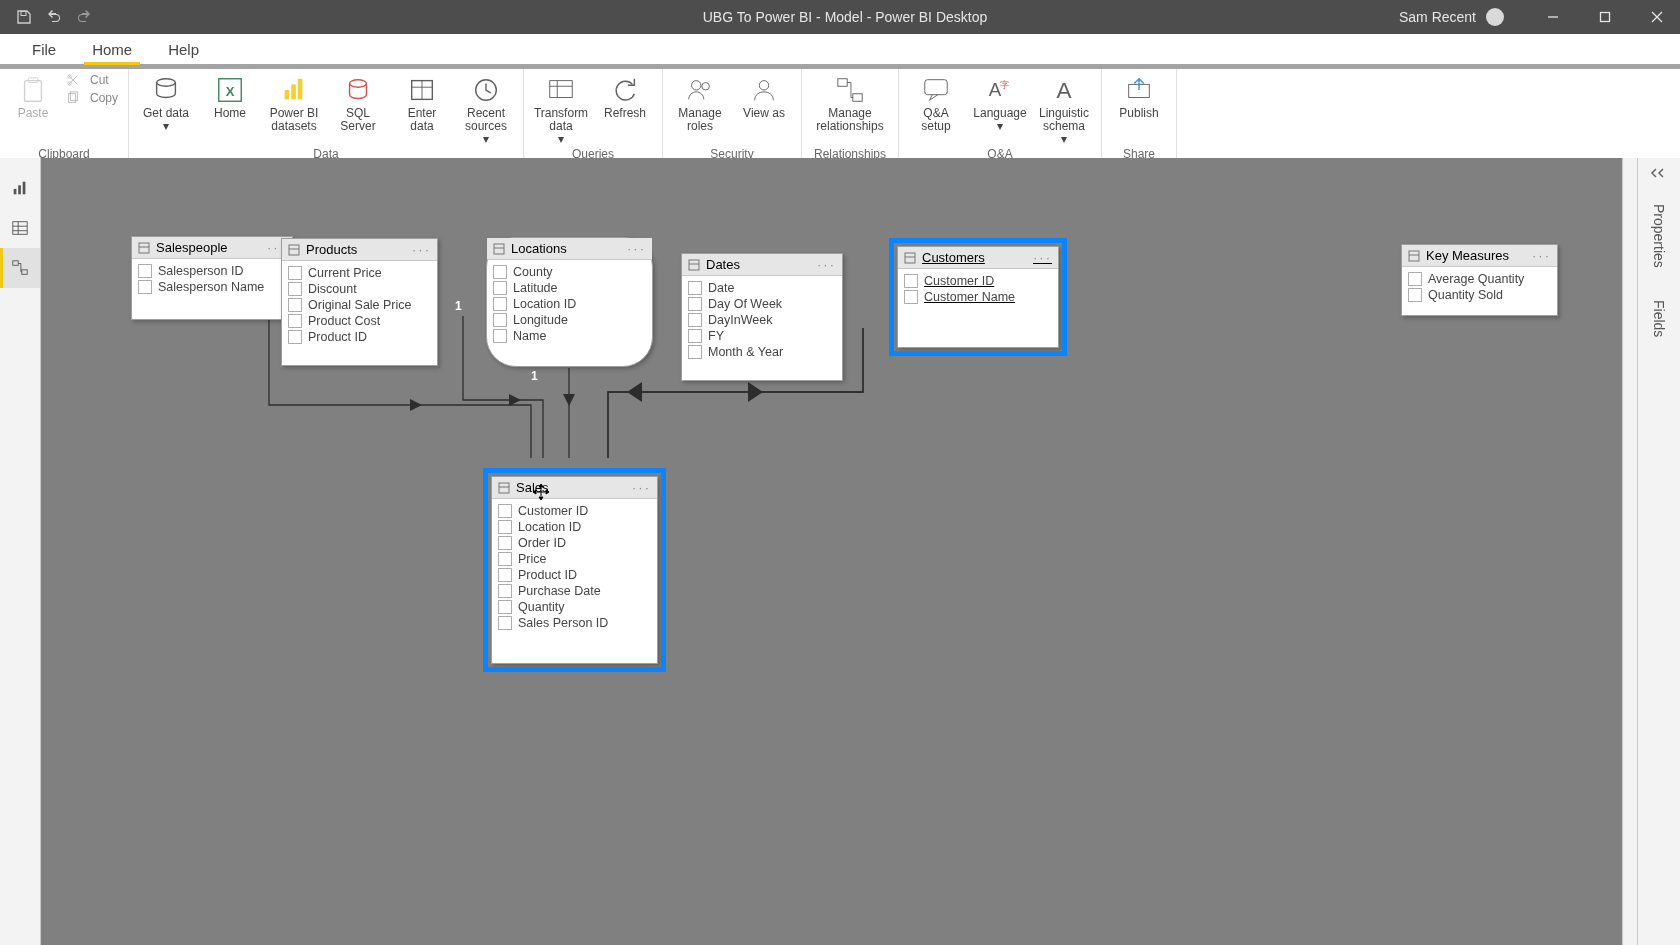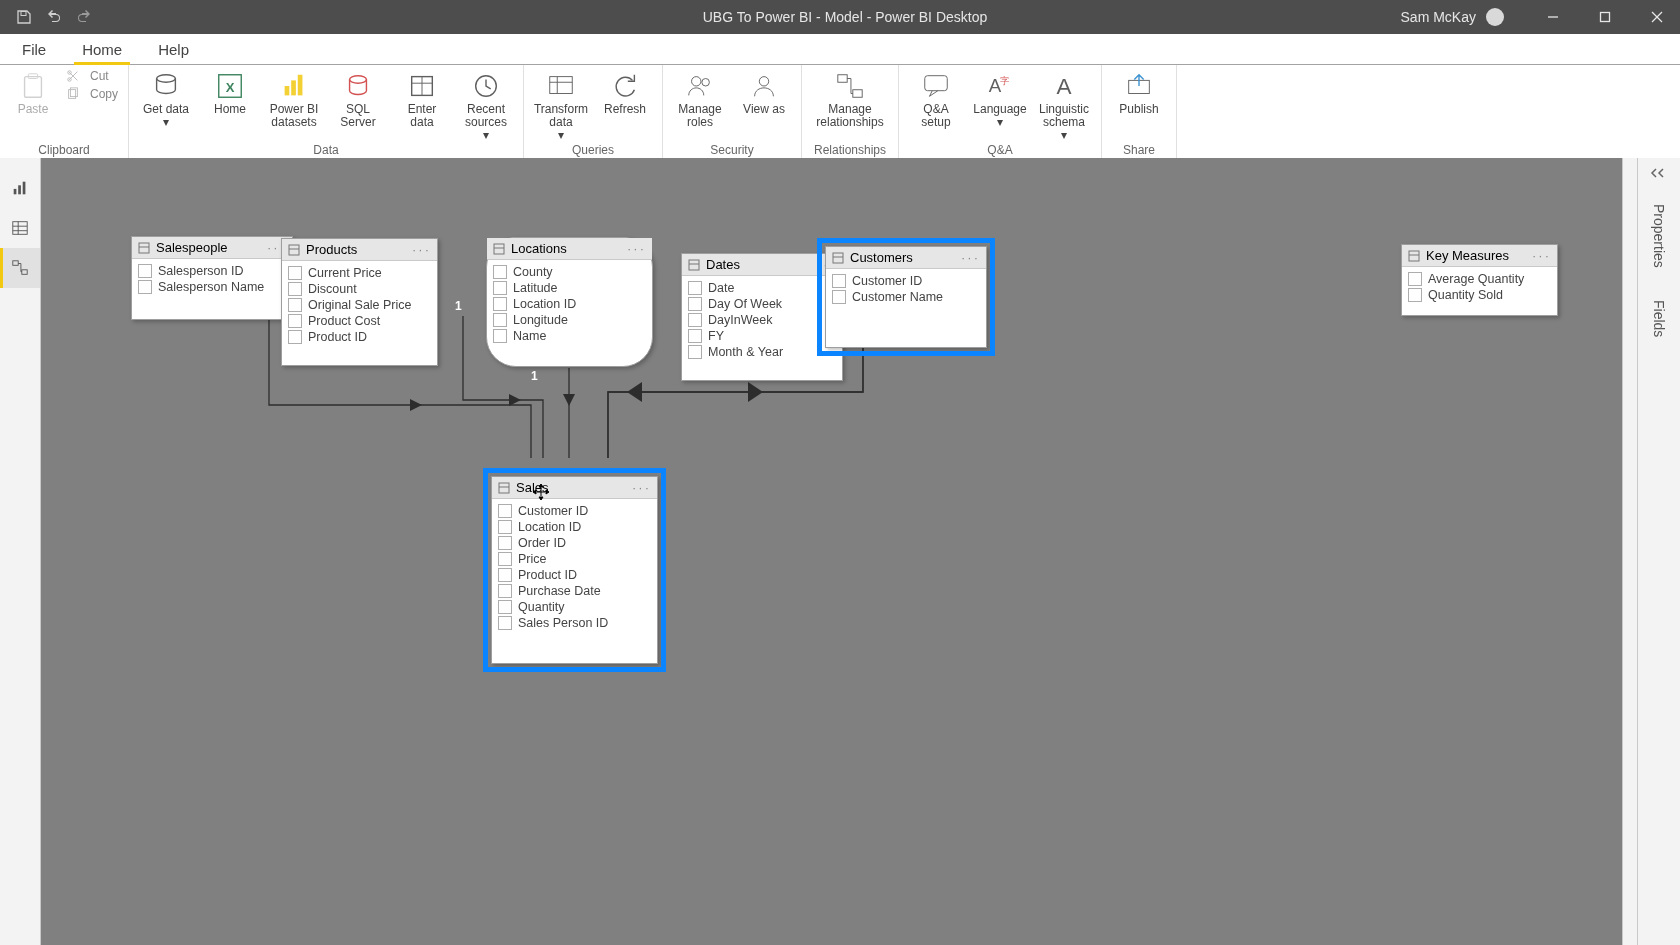--- a/index.html
+++ b/index.html
@@ -38,23 +38,23 @@
   .window-btn {
     width:46px; height:34px; display:flex; align-items:center; justify-content:center;
     color:#e6e6e6;
   }
   .window-btn svg { width:12px; height:12px; }
 
   
   .ribbon-tabs {
     height: 30px;
     background: #ffffff;
-    border-bottom: 1px solid #a3a3a3;
+    border-bottom: 5px solid #a3a3a3;
     display:flex; align-items:stretch;
-    padding-left: 4px;
+    padding-left: 14px;
   }
   .ribbon-tabs .tab {
     padding: 0 18px; display:flex; align-items:center; font-size:15px;
     color:#444; position:relative;
   }
   .ribbon-tabs .tab.file { color:#444; }
   .ribbon-tabs .tab.active::after {
     content:""; position:absolute; left:10px; right:10px; bottom:-1px;
     height:3px; background:#f2c811;
   }
@@ -184,21 +184,21 @@
     </span>
     <span class="qat-icon" style="opacity:.5">
       <svg viewBox="0 0 16 16">
           <path d="M6 4h5l-2-2 1-1 4 4-4 4-1-1 2-2H6a3 3 0 000 6h4v1H6a4 4 0 010-8z" fill="#e6e6e6"></path>
         </svg>
     </span>
   </div>
   <div class="center">UBG To Power BI - Model - Power BI Desktop</div>
   <div class="right">
     <div class="user">
-      <span>Sam McKay</span>
+      <span>Sam Recent</span>
       <span class="avatar"></span>
     </div>
     <div class="window-btn">
       <svg viewBox="0 0 12 12">
           <line x1="1" y1="6" x2="11" y2="6" stroke="#e6e6e6" stroke-width="1.3"></line>
         </svg>
     </div>
     <div class="window-btn">
       <svg viewBox="0 0 12 12">
           <rect x="1.5" y="1.5" width="9" height="9" fill="none" stroke="#e6e6e6" stroke-width="1.3"></rect>
@@ -565,21 +565,21 @@
             <span class="col-icon"></span>
             <span>FY</span>
           </li>
         <li>
             <span class="col-icon"></span>
             <span>Month &amp; Year</span>
           </li>
       </ul>
     </div>
 
-    <div class="tcard selected" style="left:784px; top:88px; width:160px; height:100px;">
+    <div class="tcard selected" style="left:856px; top:88px; width:160px; height:100px;text-decoration:underline;">
       <div class="thead">
         <svg class="table-icon" viewBox="0 0 12 12">
             <rect x="1" y="1" width="10" height="10" fill="none" stroke="#777"></rect>
             <line x1="1" y1="5" x2="11" y2="5" stroke="#777"></line>
           </svg>
         <span>Customers</span>
         <span class="dots">···</span>
       </div>
       <ul>
         <li>

